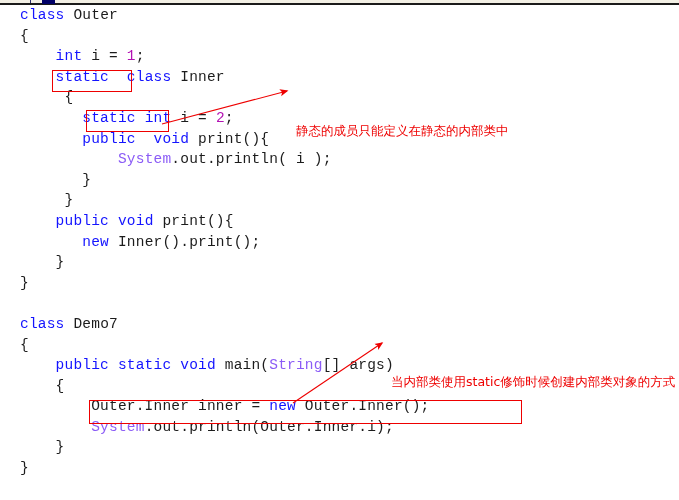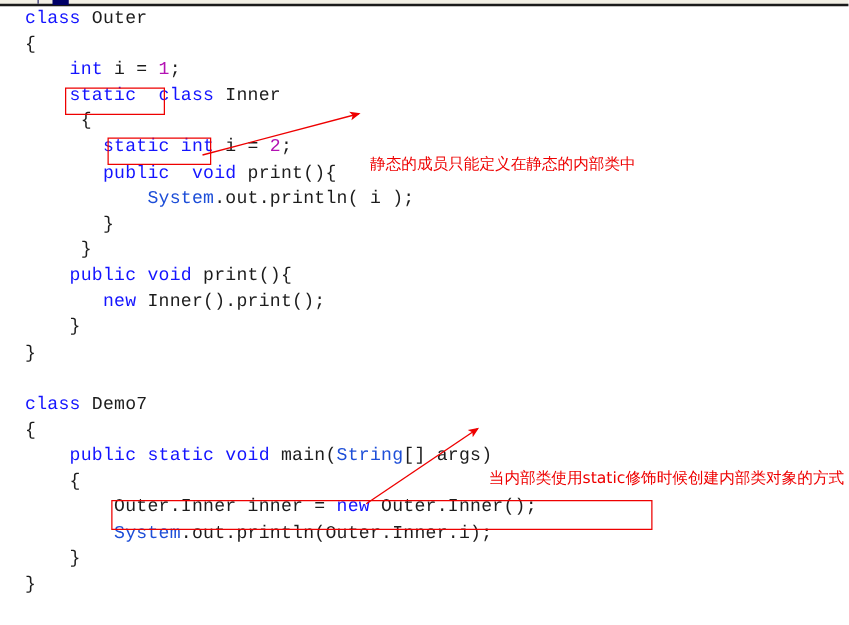--- a/index.html
+++ b/index.html
@@ -49,21 +49,21 @@
     letter-spacing: 0.2px;
     white-space: pre;
     color: #1c1c1c;
   }
   .ln {
     display: block;
     height: 20.6px;
     padding-left: 20px;
   }
   .kw  { color: #1414ff; }
-  .typ { color: #1d4ed8; }
+  .typ { color: #8b5cf6; }
   .num { color: #b312b3; }
   .pl  { color: #1c1c1c; }
   .blank { visibility: hidden; }
 
   
   .rbox {
     position: absolute;
     border: 1.6px solid #ee0000;
     box-sizing: border-box;
     pointer-events: none;

